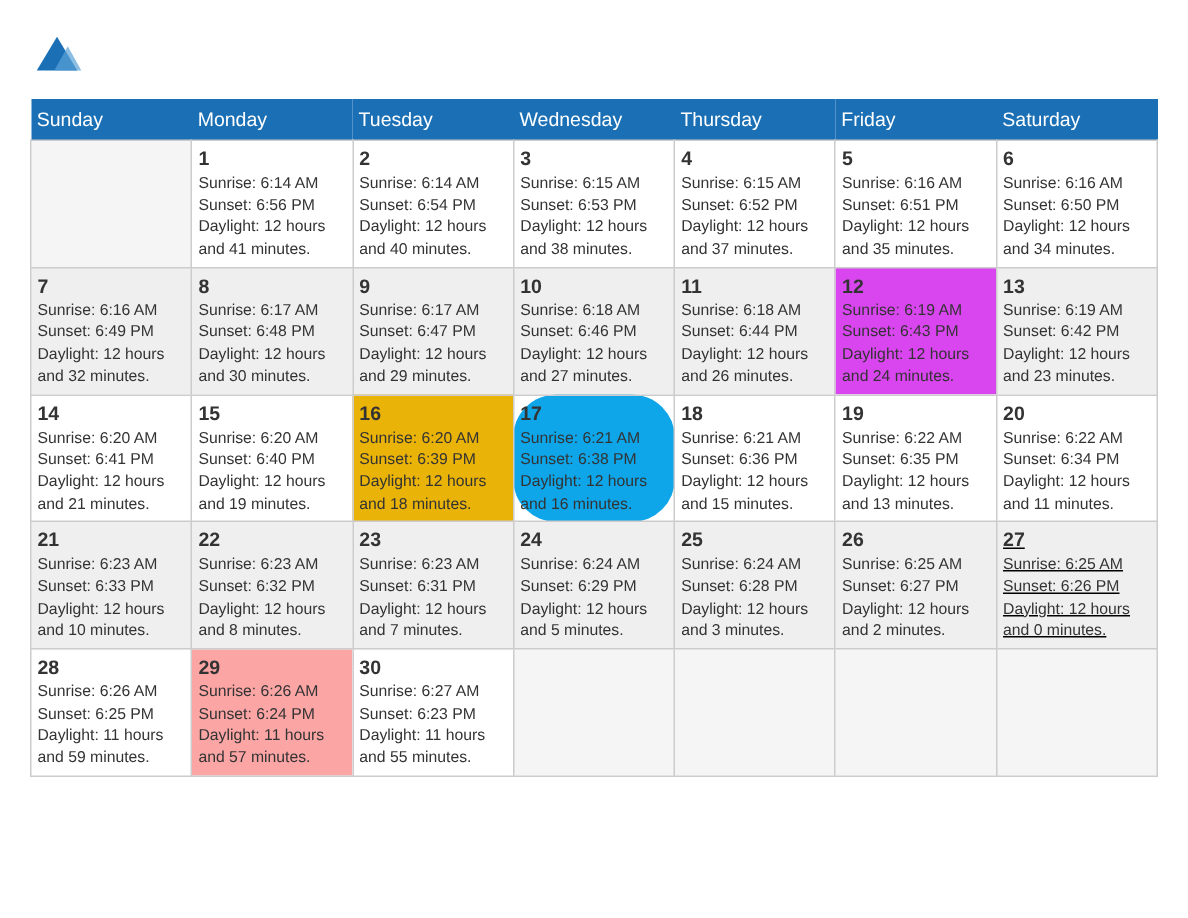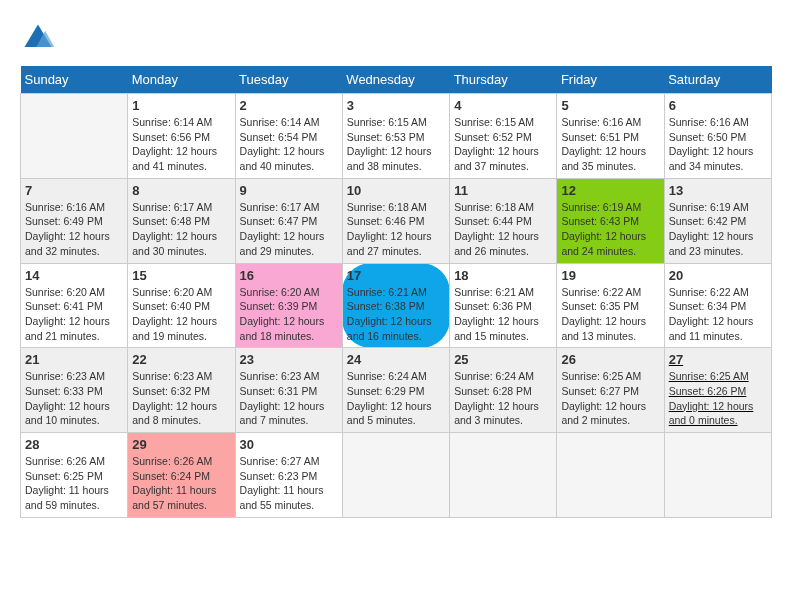--- a/index.html
+++ b/index.html
@@ -200,21 +200,21 @@
 Daylight: 12 hours
 and 27 minutes.</div>
         </td>
         <td style="background: rgb(239, 239, 239);">
           <span class="day-number">11</span>
           <div class="day-info" style="white-space: pre-line;">Sunrise: 6:18 AM
 Sunset: 6:44 PM
 Daylight: 12 hours
 and 26 minutes.</div>
         </td>
-        <td style="background: #84cc16; margin-left: 44px;">
+        <td style="background: #d946ef; margin-left: 44px;">
           <span class="day-number">12</span>
           <div class="day-info" style="white-space: pre-line;">Sunrise: 6:19 AM
 Sunset: 6:43 PM
 Daylight: 12 hours
 and 24 minutes.</div>
         </td>
         <td style="background: rgb(239, 239, 239);">
           <span class="day-number">13</span>
           <div class="day-info" style="white-space: pre-line;">Sunrise: 6:19 AM
 Sunset: 6:42 PM
@@ -230,21 +230,21 @@
 Daylight: 12 hours
 and 21 minutes.</div>
         </td>
         <td style="background: rgb(255, 255, 255);">
           <span class="day-number">15</span>
           <div class="day-info" style="white-space: pre-line;">Sunrise: 6:20 AM
 Sunset: 6:40 PM
 Daylight: 12 hours
 and 19 minutes.</div>
         </td>
-        <td style="background: #f9a8d4;">
+        <td style="background: #eab308;">
           <span class="day-number">16</span>
           <div class="day-info" style="white-space: pre-line;">Sunrise: 6:20 AM
 Sunset: 6:39 PM
 Daylight: 12 hours
 and 18 minutes.</div>
         </td>
         <td style="background: #0ea5e9; border-radius: 29px;">
           <span class="day-number">17</span>
           <div class="day-info" style="white-space: pre-line;">Sunrise: 6:21 AM
 Sunset: 6:38 PM

